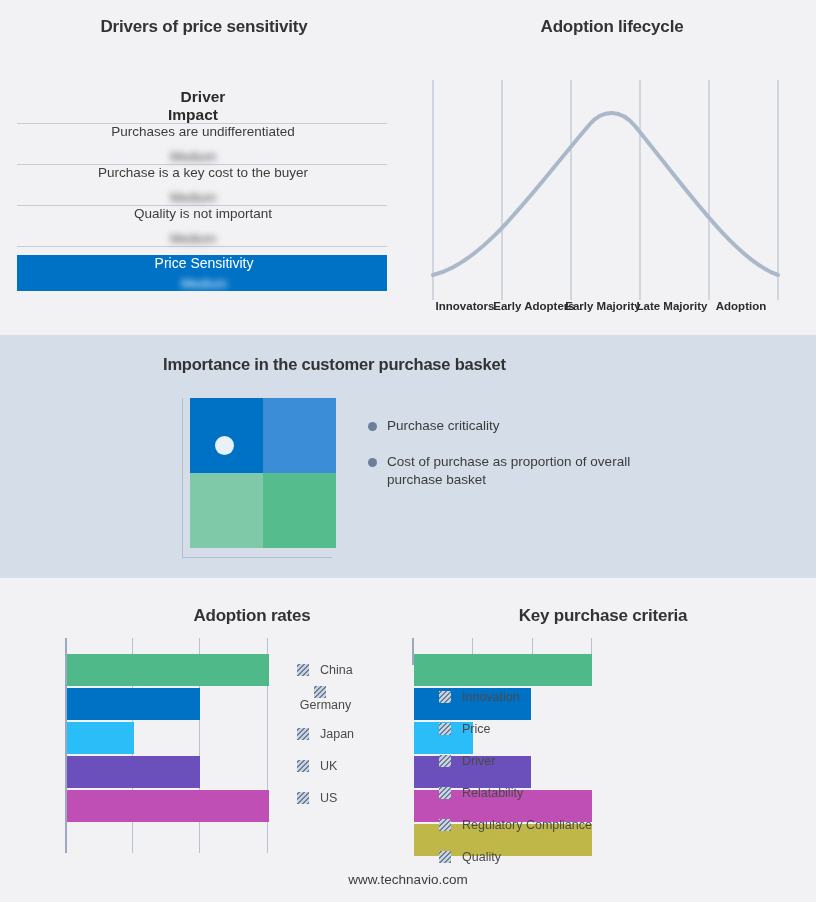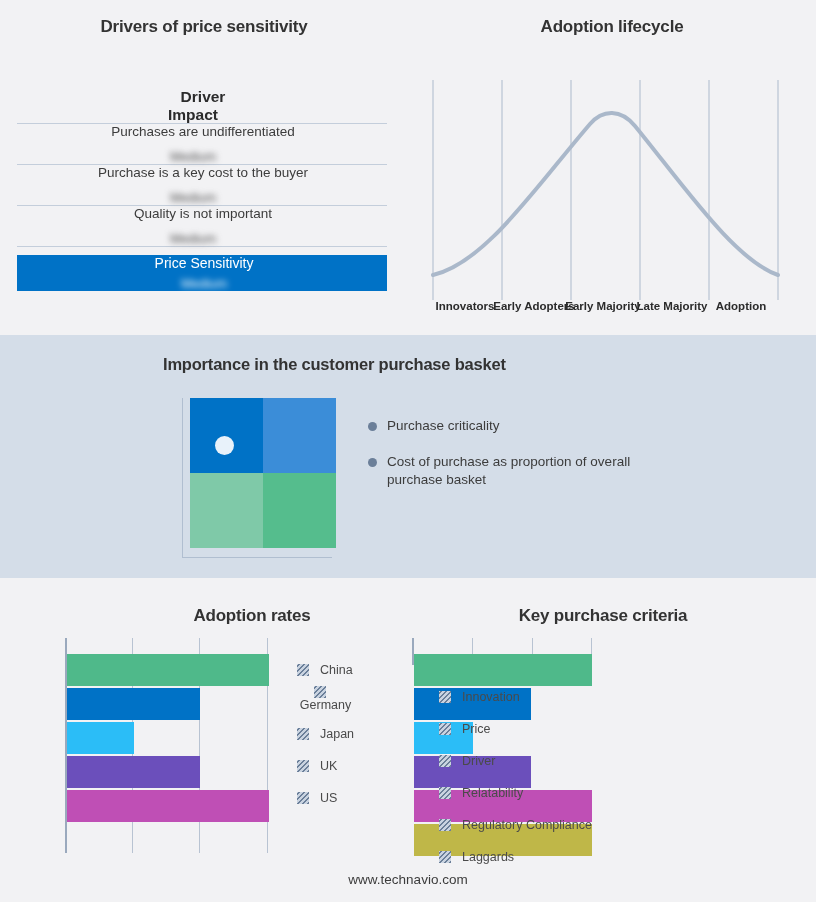--- a/index.html
+++ b/index.html
@@ -446,20 +446,20 @@
         <div class="bl-item" style="height:32px;">
             <span class="bl-swatch"></span>
             <span class="bl-text">Relatability</span>
           </div>
         <div class="bl-item" style="height:32px;">
             <span class="bl-swatch"></span>
             <span class="bl-text">Regulatory Compliance</span>
           </div>
         <div class="bl-item" style="height:32px;">
             <span class="bl-swatch"></span>
-            <span class="bl-text">Laggards</span>
+            <span class="bl-text">Quality</span>
           </div>
       </div>
     </div>
   </section>
 </div>
 
 <div id="footer">www.technavio.com</div>
 
 </body></html>

